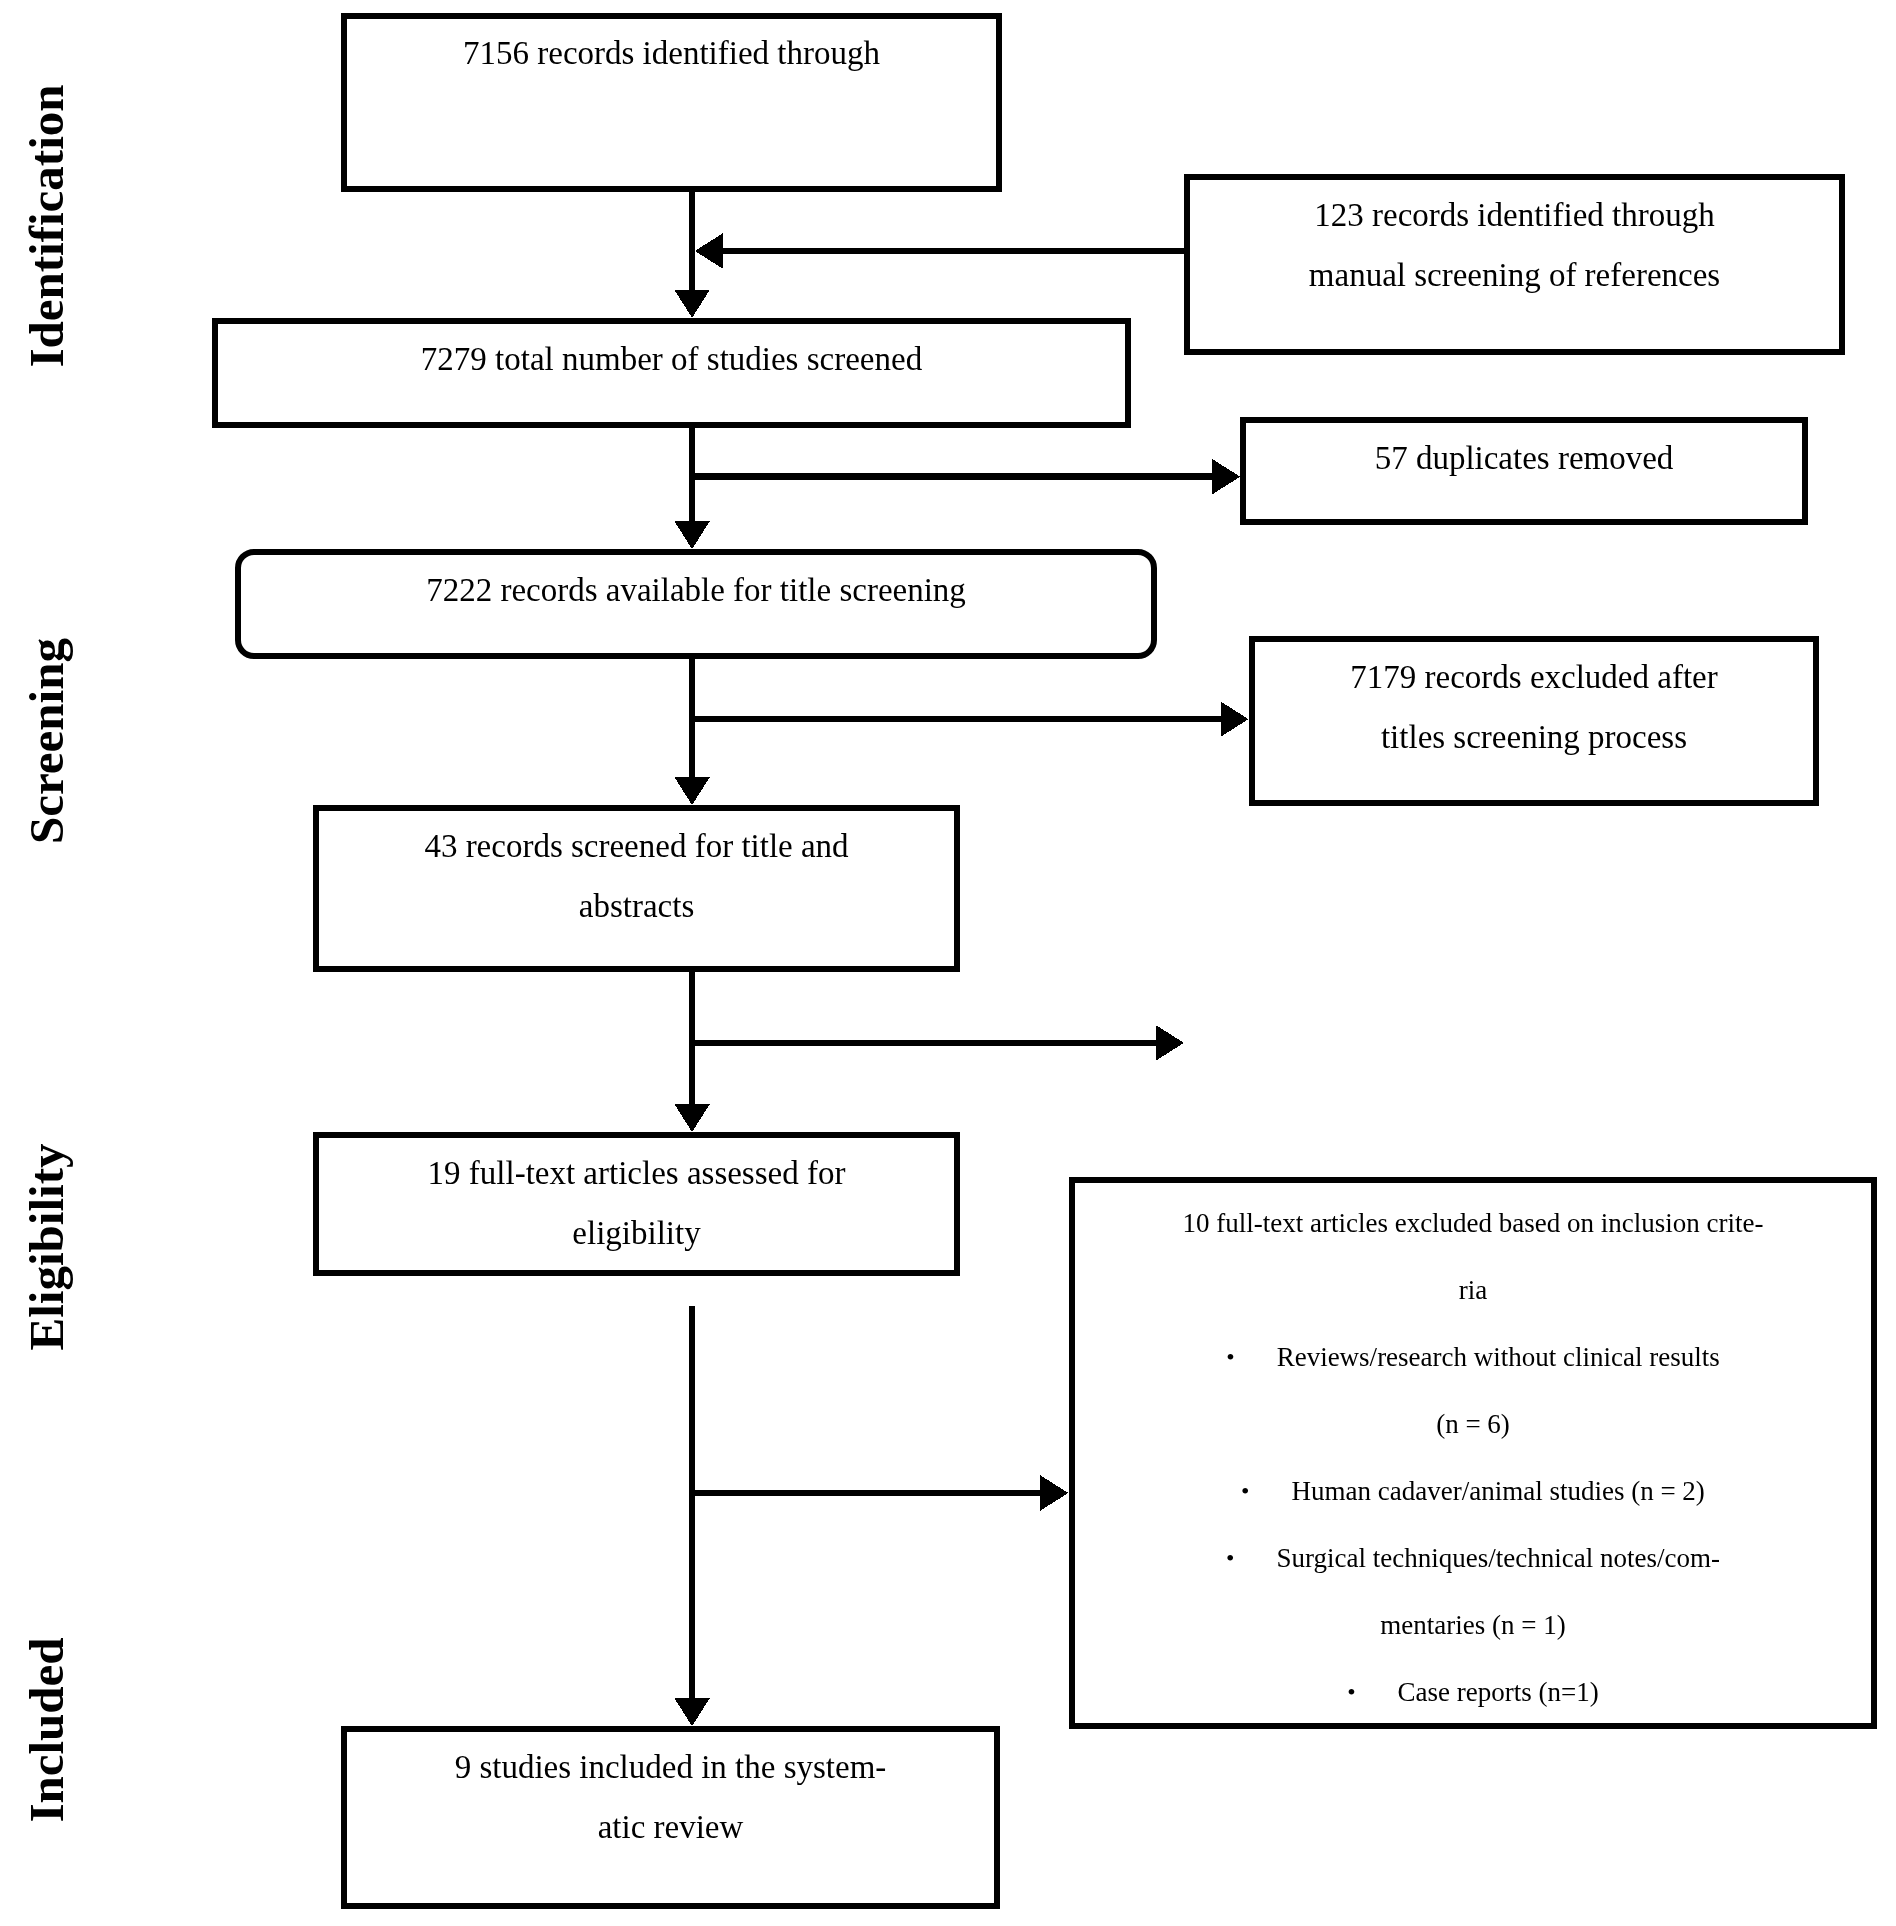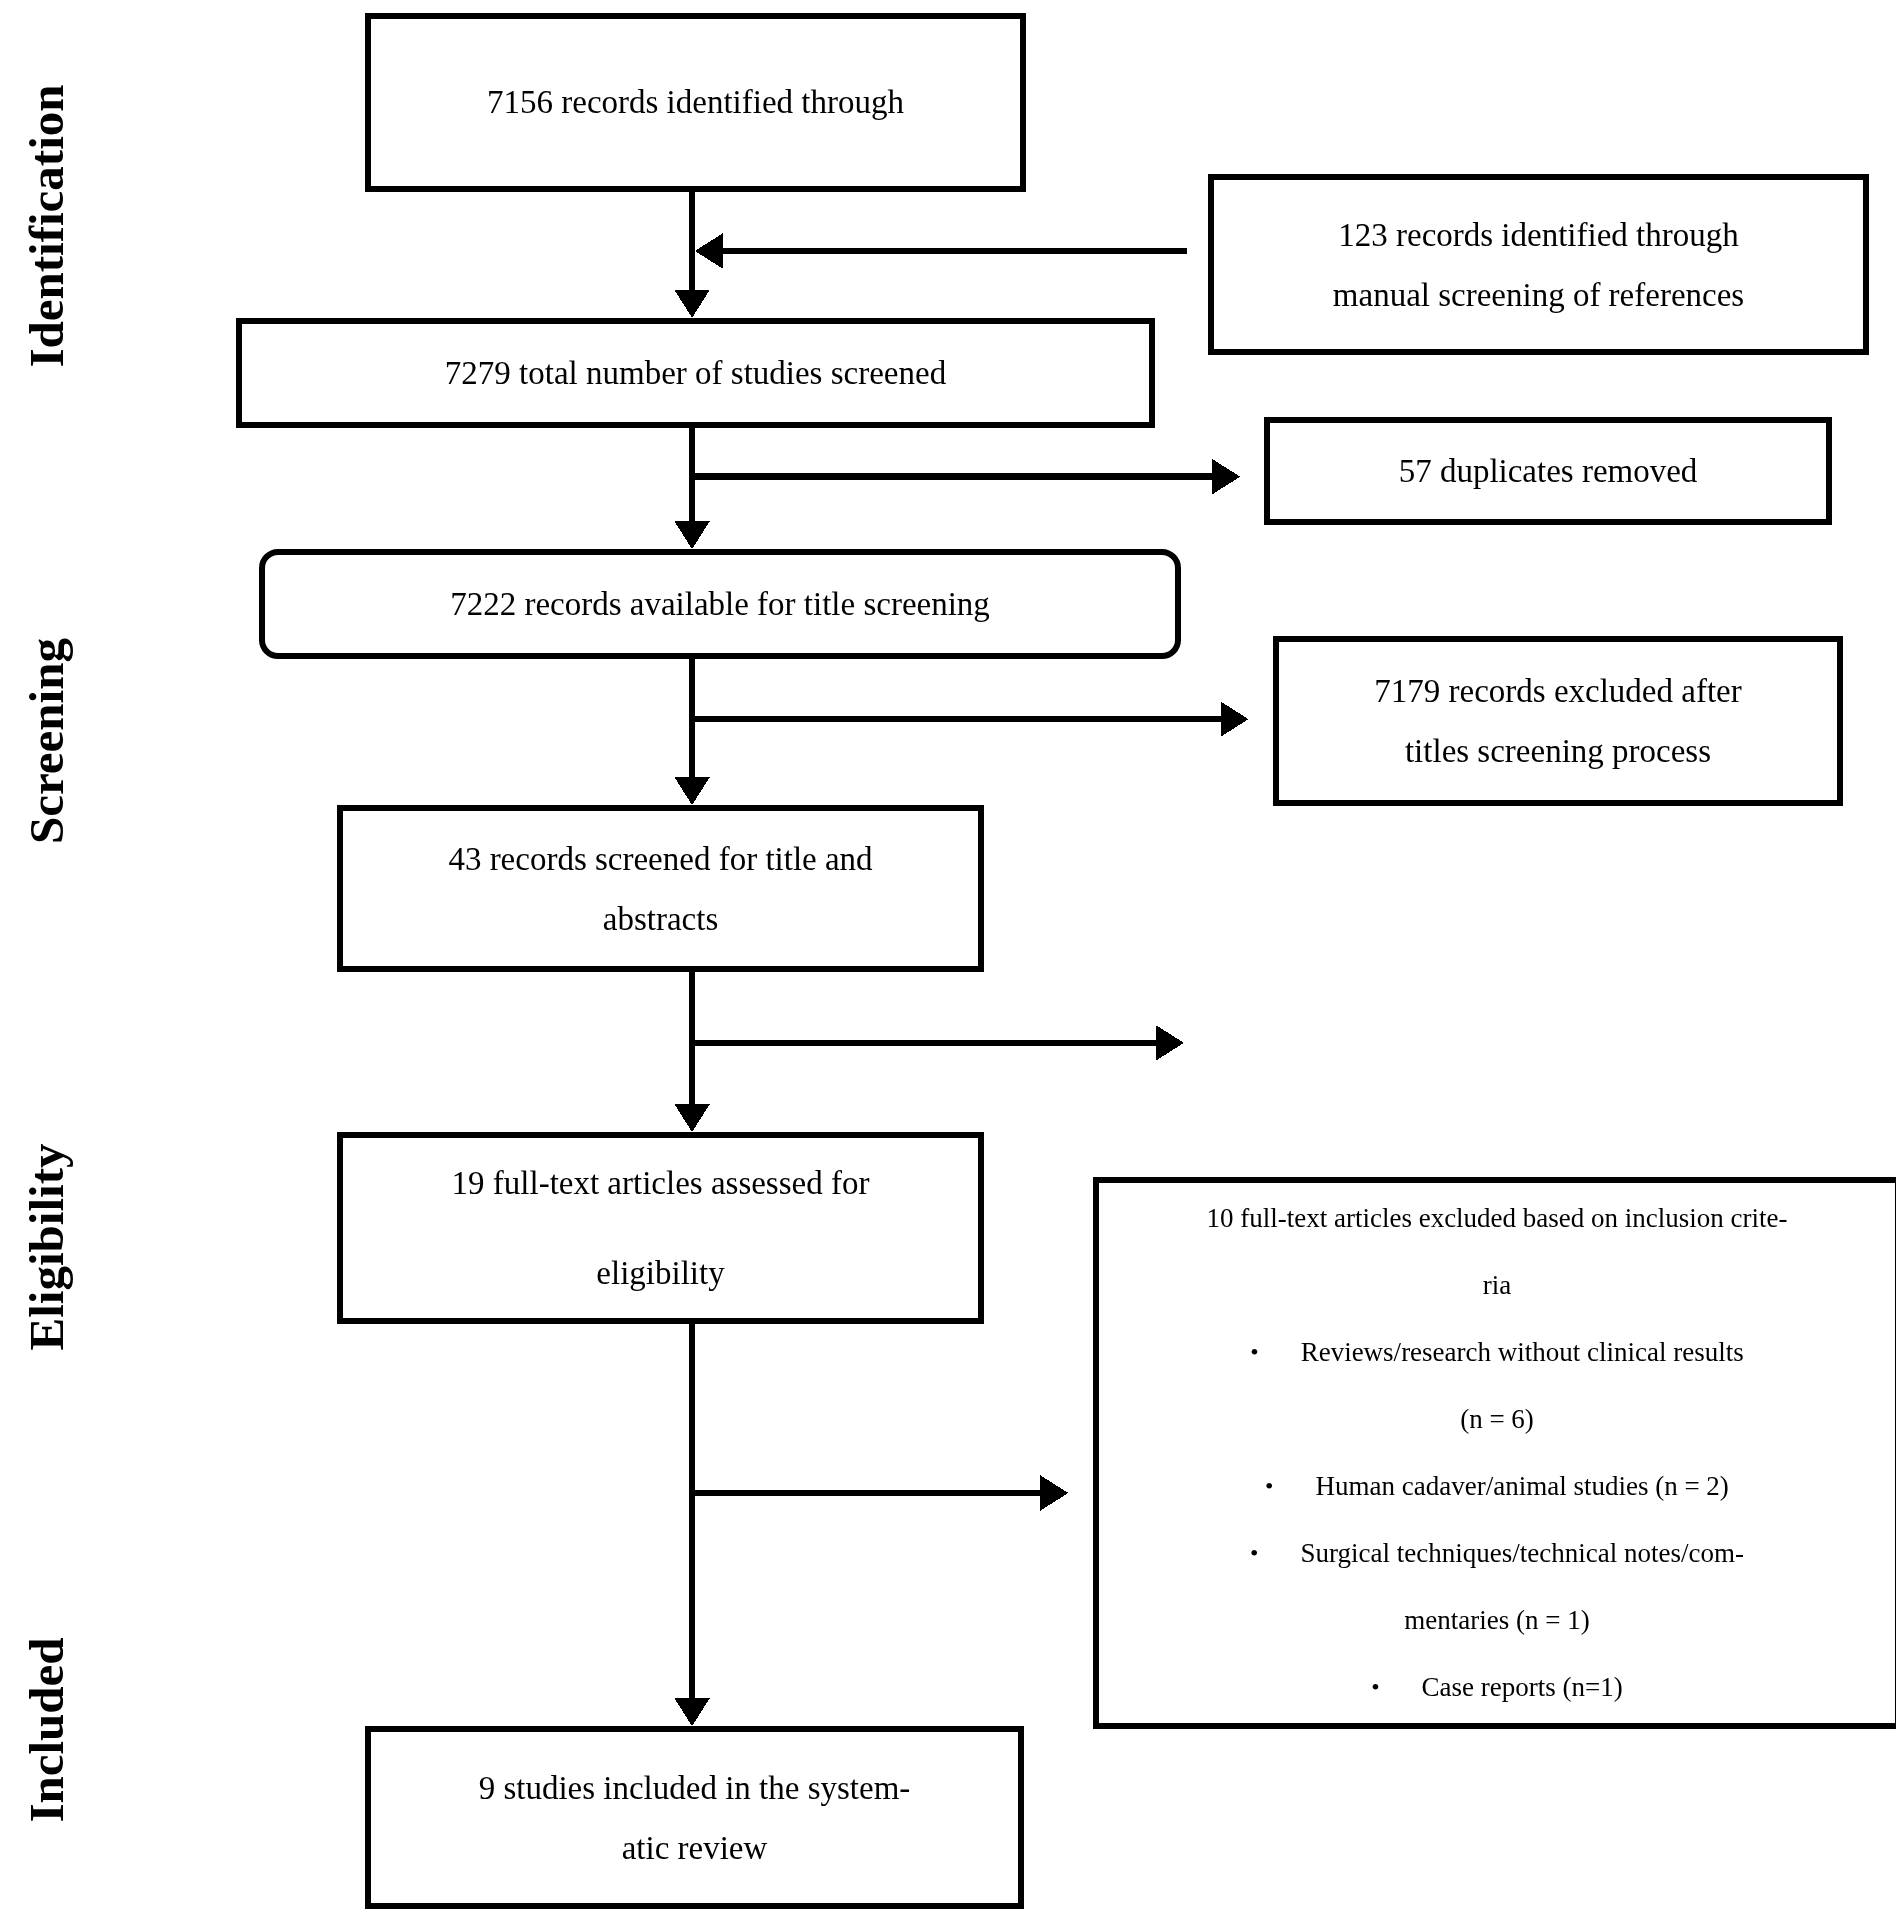--- a/index.html
+++ b/index.html
@@ -17,27 +17,26 @@
     left: 0; top: 0;
     width: 1896px; height: 1926px;
   }
   .box {
     position: absolute;
     box-sizing: border-box;
     border: 6.5px solid #000000;
     background: #ffffff;
     display: flex;
     flex-direction: column;
-    justify-content: center;
+    justify-content: flex-start;
     align-items: center;
     text-align: center;
     font-size: 33px;
     line-height: 60px;
     padding: 4.6px 14px;
-    margin-left: 24px;
   }
   .box .bline { display: block; }
   .box-j {
     font-size: 27px;
     line-height: 67px;
     padding: 6.5px 18.6px;
   }
   .box-j .jline { display: block; width: 100%; }
   .box-j .bullet {
     display: flex;
@@ -128,21 +127,21 @@
     <div class="bline">7179 records excluded after</div>
     <div class="bline">titles screening process</div>
   </div>
 
   <div class="box" style="left:313px; top:805px; width:647px; height:167px;">
     <div class="bline">43 records screened for title and</div>
     <div class="bline">abstracts</div>
   </div>
 
 
-  <div class="box" style="left:313px; top:1132px; width:647px; height:192px;gap:30px;">
+  <div class="box" style="left:313px; top:1132px; width:647px; height:144px;">
     <div class="bline">19 full-text articles assessed for</div>
     <div class="bline">eligibility</div>
   </div>
 
   <div class="box box-j" style="left:1069px; top:1177px; width:808px; height:552px;">
     <div class="jline">10 full-text articles excluded based on inclusion crite-</div>
     <div class="jline">ria</div>
     <div class="jline bullet">
       <span class="dot">•</span>
       <span>Reviews/research without clinical results</span>

